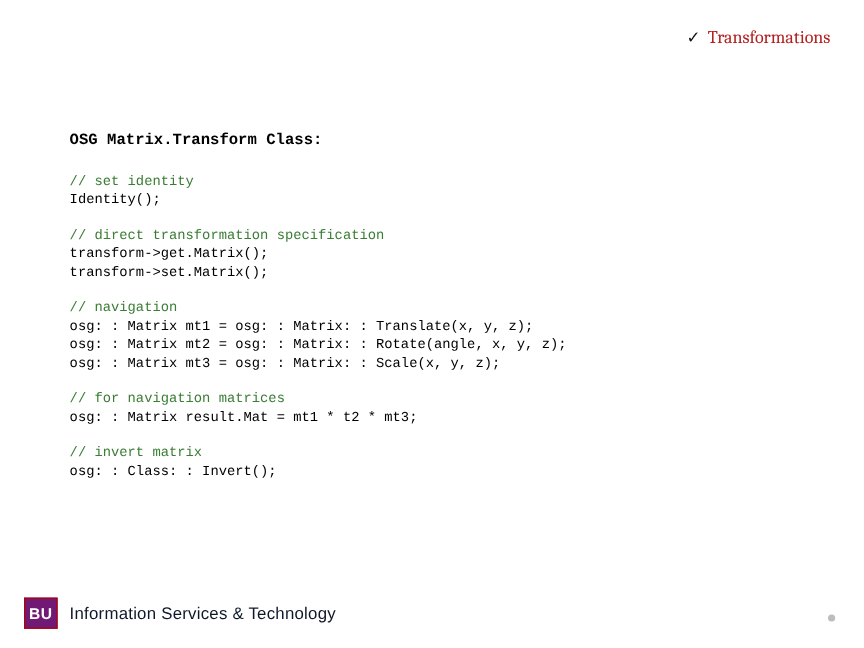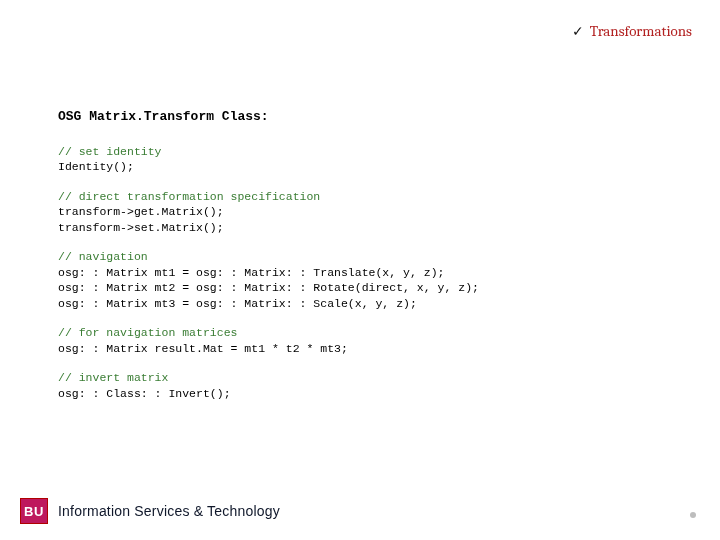--- a/index.html
+++ b/index.html
@@ -59,21 +59,21 @@
     position: absolute;
     left: 20px;
     bottom: 16px;
     display: flex;
     align-items: center;
     gap: 10px;
   }
   .bu-badge {
     width: 28px;
     height: 26px;
-    background: #be185d;
+    background: #701a75;
     color: #fff;
     font-family: Arial, Helvetica, sans-serif;
     font-weight: bold;
     font-size: 13px;
     display: flex;
     align-items: center;
     justify-content: center;
     letter-spacing: 0.5px;
     box-sizing: border-box;
     border: 1px solid #b00000;
@@ -108,21 +108,21 @@
 
     <div class="block"><span class="comment">// set identity</span>
 <span>Identity();</span></div>
 
     <div class="block"><span class="comment">// direct transformation specification</span>
 <span>transform-&gt;get.Matrix();
 transform-&gt;set.Matrix();</span></div>
 
     <div class="block"><span class="comment">// navigation</span>
 <span>osg: : Matrix mt1 = osg: : Matrix: : Translate(x, y, z);
-osg: : Matrix mt2 = osg: : Matrix: : Rotate(direct, x, y, z);
+osg: : Matrix mt2 = osg: : Matrix: : Rotate(angle, x, y, z);
 osg: : Matrix mt3 = osg: : Matrix: : Scale(x, y, z);</span></div>
 
     <div class="block"><span class="comment">// for navigation matrices</span>
 <span>osg: : Matrix result.Mat = mt1 * t2 * mt3;</span></div>
 
     <div class="block"><span class="comment">// invert matrix</span>
 <span>osg: : Class: : Invert();</span></div>
   </div>
 
   <div class="footer">

